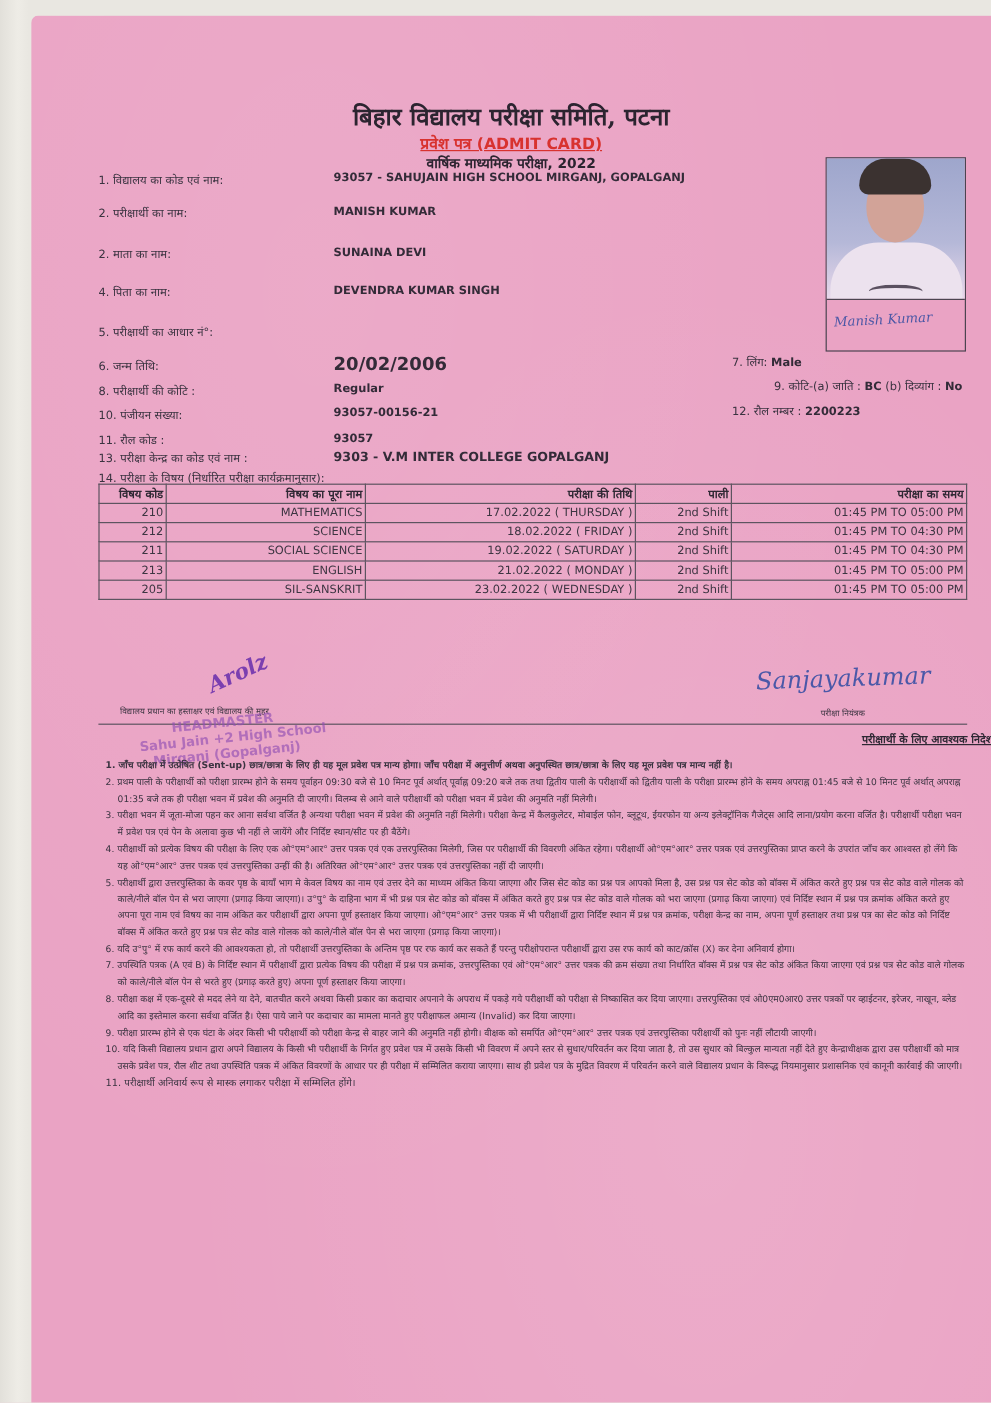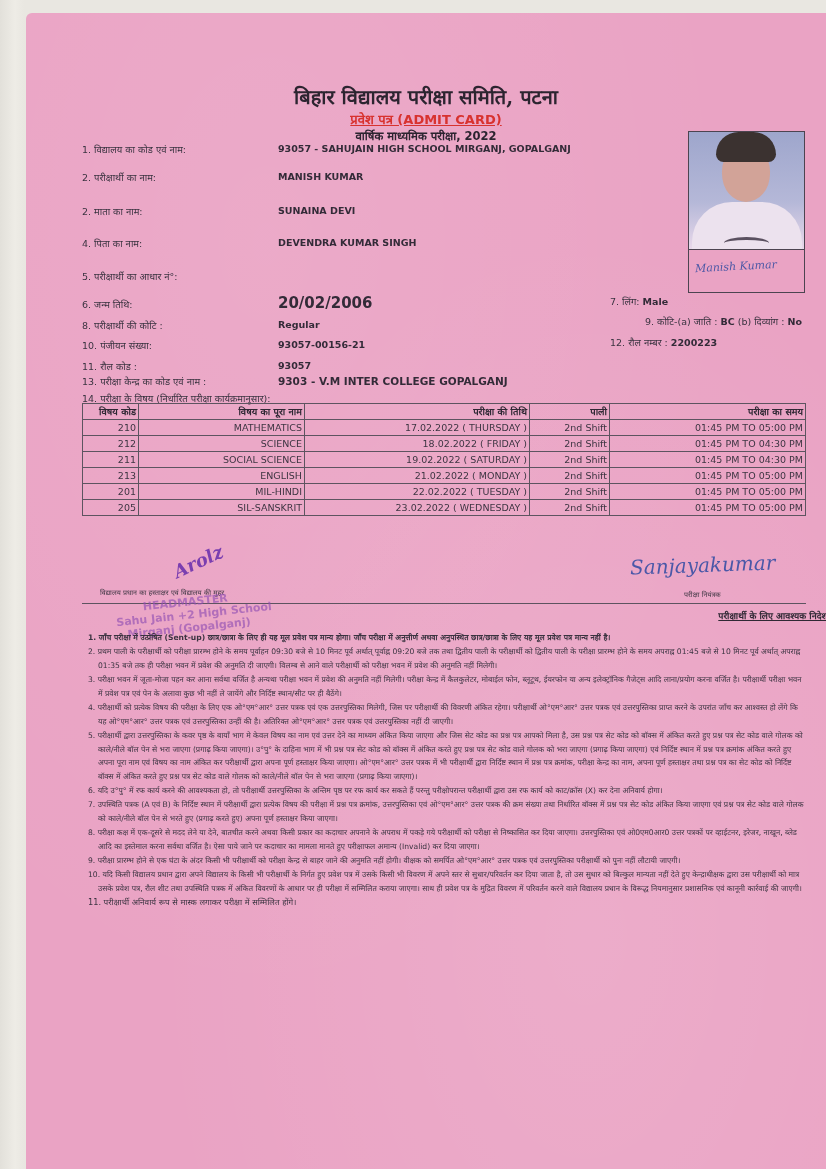--- a/index.html
+++ b/index.html
@@ -201,27 +201,20 @@
         <td>211</td>
         <td>SOCIAL SCIENCE</td>
         <td>19.02.2022 ( SATURDAY )</td>
         <td>2nd Shift</td>
         <td>01:45 PM TO 04:30 PM</td>
       </tr>
       <tr>
         <td>213</td>
         <td>ENGLISH</td>
         <td>21.02.2022 ( MONDAY )</td>
-        <td>2nd Shift</td>
-        <td>01:45 PM TO 05:00 PM</td>
-      </tr>
-      <tr>
-        <td>201</td>
-        <td>MIL-HINDI</td>
-        <td>22.02.2022 ( TUESDAY )</td>
         <td>2nd Shift</td>
         <td>01:45 PM TO 05:00 PM</td>
       </tr>
       <tr>
         <td>205</td>
         <td>SIL-SANSKRIT</td>
         <td>23.02.2022 ( WEDNESDAY )</td>
         <td>2nd Shift</td>
         <td>01:45 PM TO 05:00 PM</td>
       </tr>

